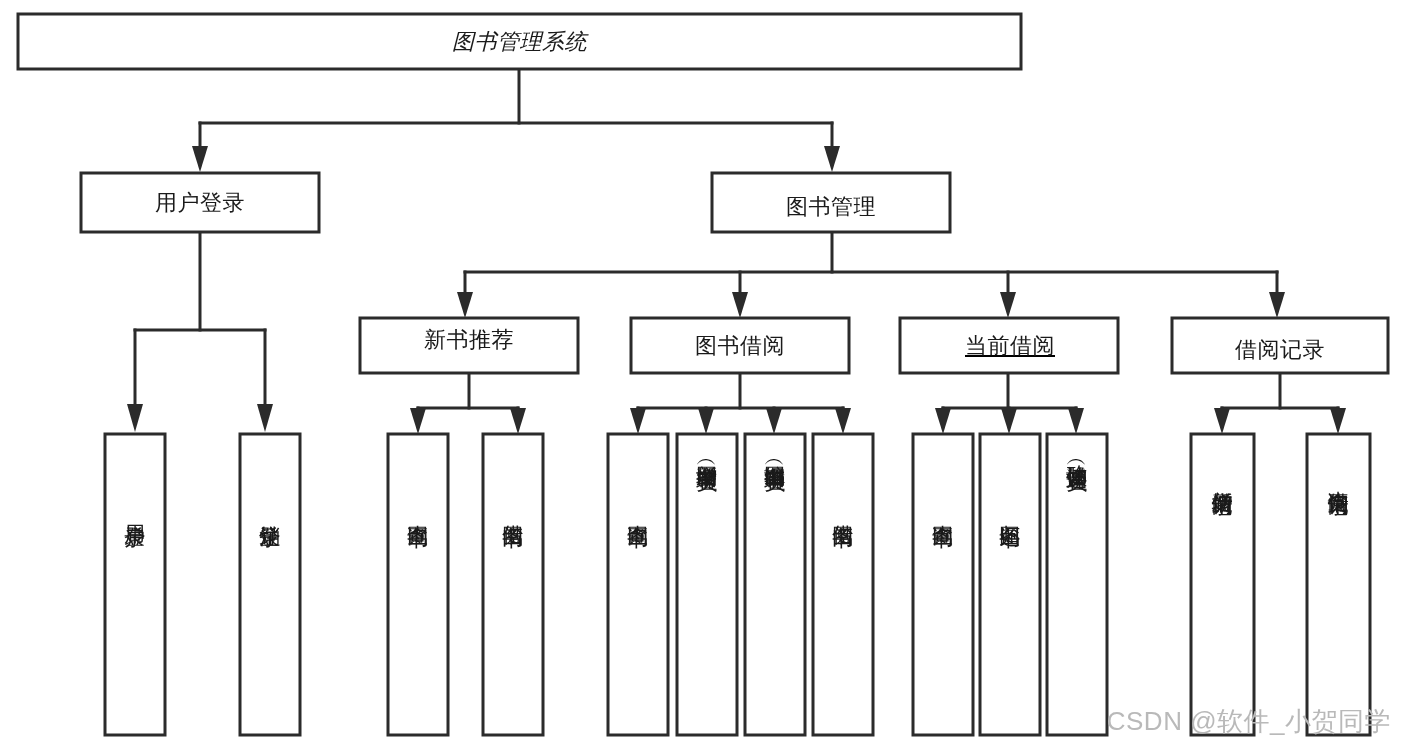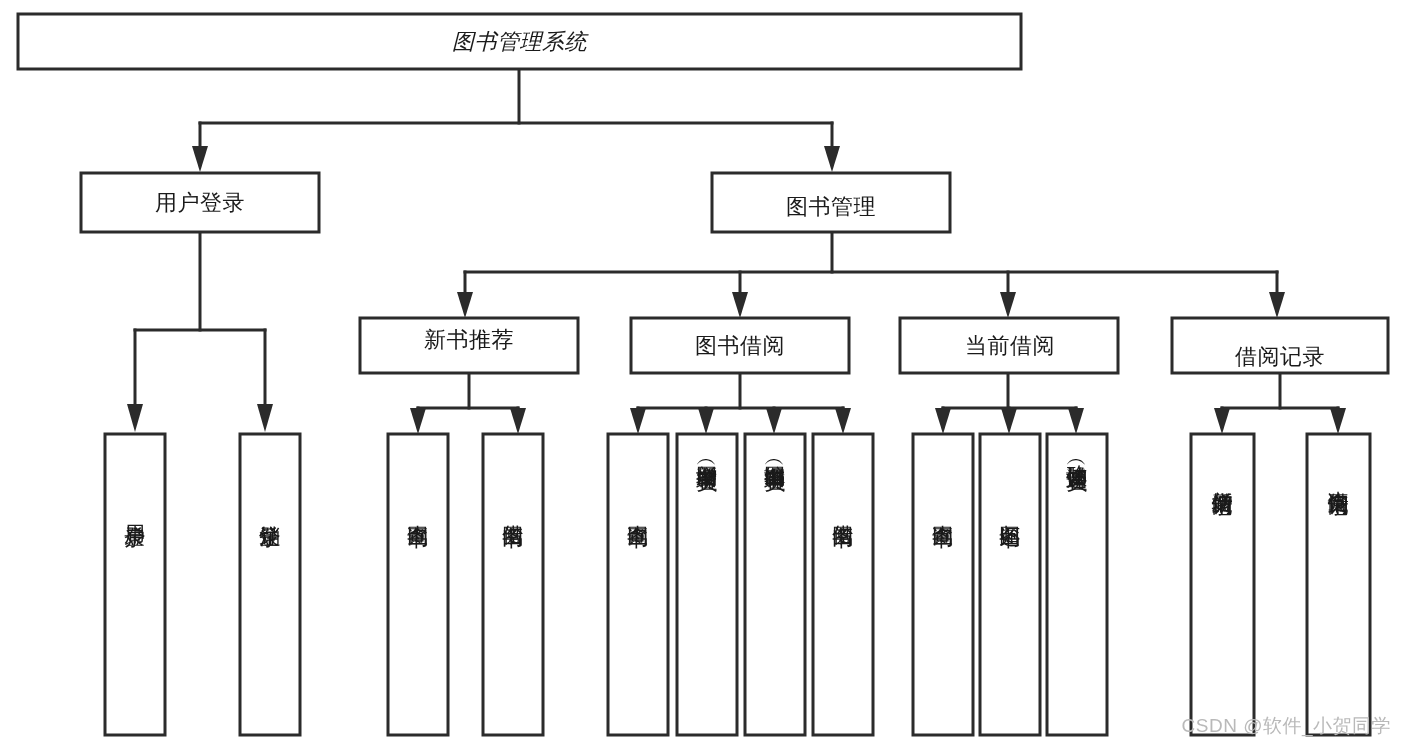--- a/index.html
+++ b/index.html
@@ -69,21 +69,21 @@
     font-size: 22px;
     color: #1a1a1a;
     letter-spacing: 0.5px;
     white-space: nowrap;
   }
   #watermark {
     position: absolute;
     right: 14px;
     bottom: 8px;
     font-family: "Liberation Sans", "DejaVu Sans", sans-serif;
-    font-size: 19px;
+    font-size: 26px;
     color: #b9b9b9;
     letter-spacing: 0.5px;
     white-space: nowrap;
     pointer-events: none;
   }
 </style>
 </head>
 <body>
 
 <div id="diagram-root">
@@ -202,24 +202,24 @@
   <div class="htext-wrap" style="left:712px; top:173px; width:238px; height:68px;">
     <span class="htext">图书管理</span>
   </div>
 
   <div class="htext-wrap" style="left:360px; top:318px; width:218px; height:43px;">
     <span class="htext">新书推荐</span>
   </div>
   <div class="htext-wrap" style="left:631px; top:318px; width:218px; height:55px;border-radius:7px;">
     <span class="htext">图书借阅</span>
   </div>
-  <div class="htext-wrap" style="left:900px; top:318px; width:220px; height:55px;">
+  <div class="htext-wrap" style="left:900px; top:318px; width:220px; height:55px;text-decoration:underline;">
     <span class="htext">当前借阅</span>
   </div>
-  <div class="htext-wrap" style="left:1172px; top:325px; width:216px; height:63px;">
+  <div class="htext-wrap" style="left:1172px; top:318px; width:216px; height:63px;">
     <span class="htext">借阅记录</span>
   </div>
 
   <div class="vtext-wrap" style="left:105px; top:434px; width:60px; height:301px; padding-top:74px;">
     <span class="vtext">用户登录</span>
   </div>
   <div class="vtext-wrap" style="left:240px; top:434px; width:60px; height:301px; padding-top:74px;">
     <span class="vtext">注销登录</span>
   </div>
 

